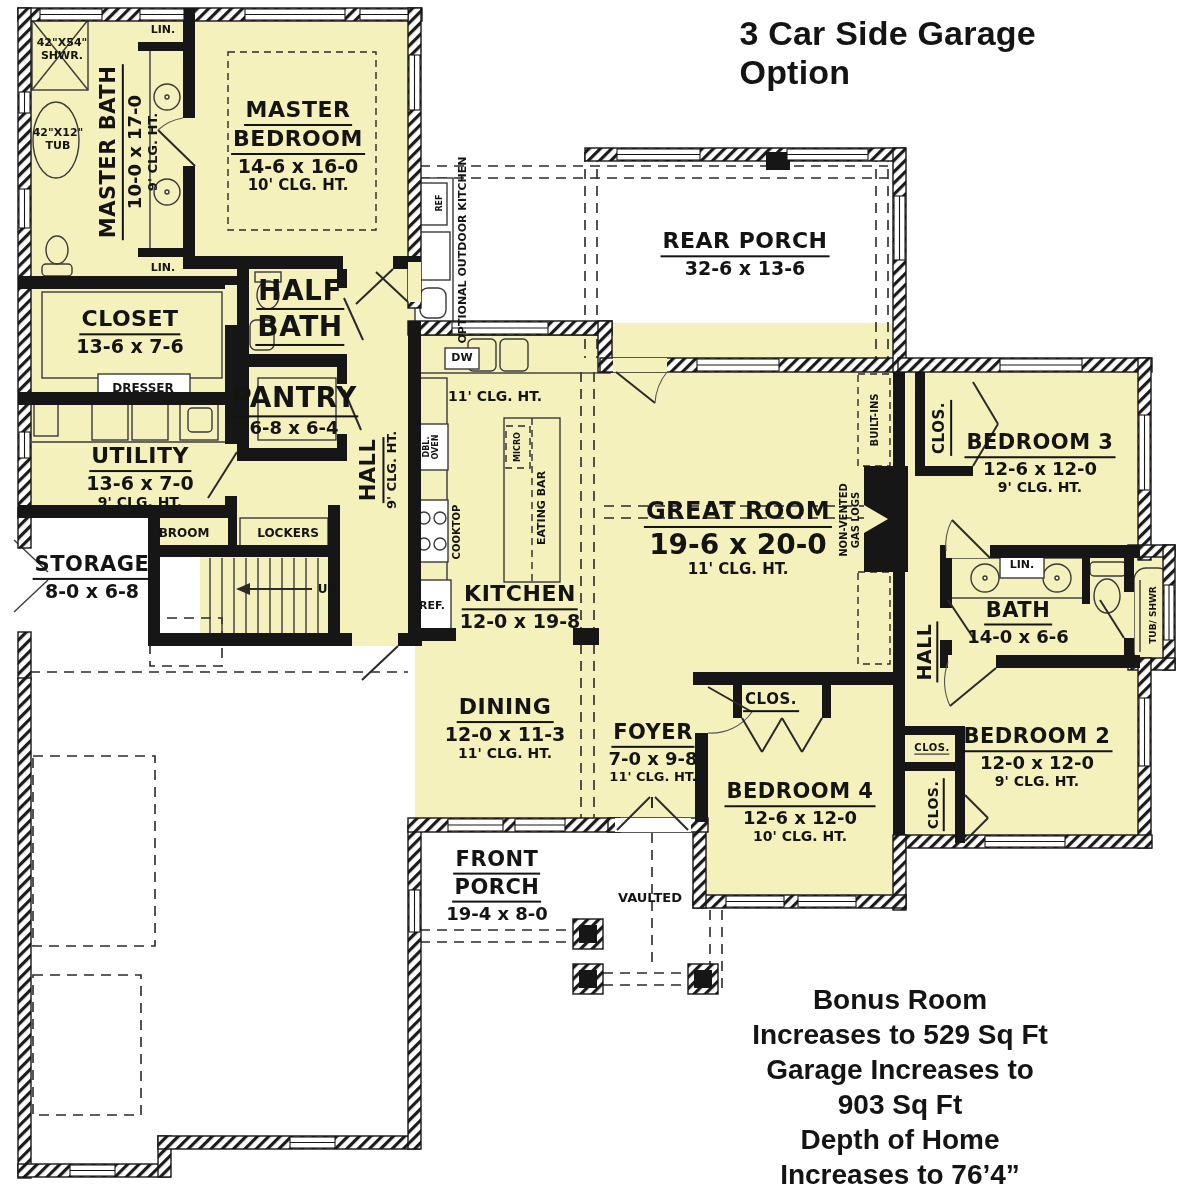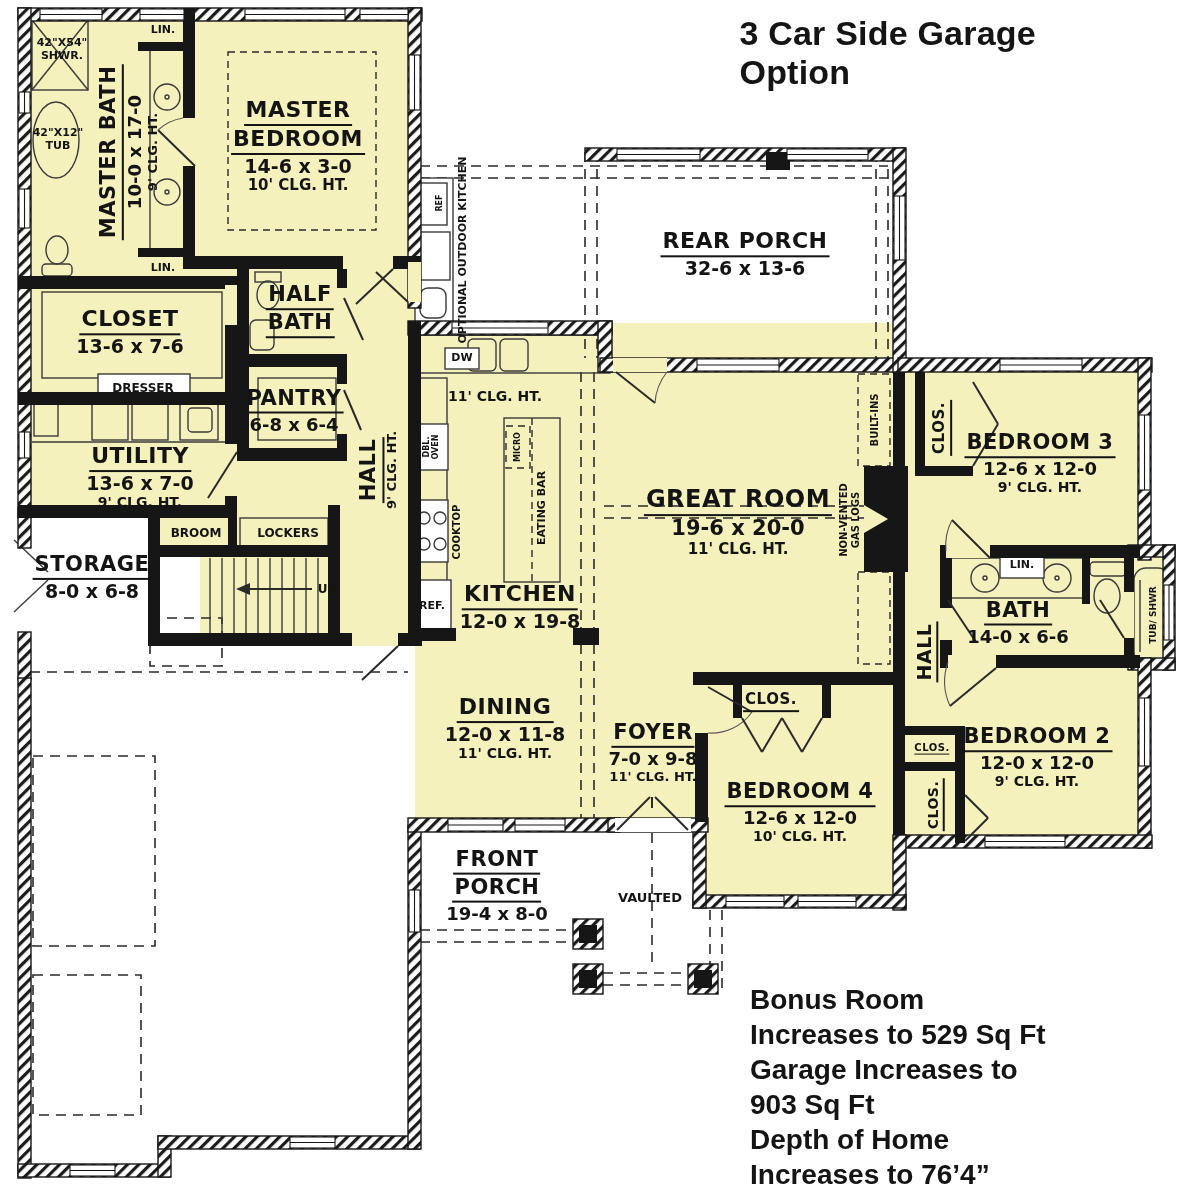--- a/index.html
+++ b/index.html
@@ -13,30 +13,30 @@
   .dash{fill:none;stroke:#2a2a2a;stroke-width:1.6;stroke-dasharray:10 7;}
   .dashf{fill:none;stroke:#2a2a2a;stroke-width:1.4;stroke-dasharray:7 5;}
   .leaf{fill:none;stroke:#2a2a2a;stroke-width:2;}
   .arc{fill:none;stroke:#555;stroke-width:1.1;}
   .win{fill:#fff;stroke:#161616;stroke-width:1.1;}
   .winl{stroke:#161616;stroke-width:1.1;}
   .lbl{position:absolute;transform:translate(-50%,-50%);text-align:center;white-space:nowrap;line-height:1.18;z-index:5;}
   .rot{transform:translate(-50%,-50%) rotate(-90deg);}
   .rname{font-weight:700;letter-spacing:.5px;border-bottom:2.5px solid #141414;padding:0 2px 1px;display:inline-block;}
   .plain{font-weight:700;letter-spacing:.5px;display:inline-block;}
-  .s24{font-size:24px;} .s22{font-size:22px;} .s21{font-size:21px;} .s20{font-size:21px;}
+  .s24{font-size:24px;} .s22{font-size:22px;} .s21{font-size:21px;} .s20{font-size:28px;}
   .s19{font-size:19px;font-weight:600;} .s18{font-size:18px;font-weight:600;}
   .s15{font-size:15px;font-weight:600;} .s14{font-size:14px;font-weight:600;}
   .s13{font-size:13px;font-weight:600;} .s12{font-size:12px;font-weight:600;}
   .s11{font-size:11px;font-weight:600;} .s10{font-size:10px;font-weight:600;}
   .s9{font-size:9px;font-weight:600;} .s8{font-size:8px;font-weight:600;}
   .title{position:absolute;left:893px;top:53px;transform:translate(-50%,-50%);
          font-family:"Liberation Sans",sans-serif;font-weight:700;font-size:34px;letter-spacing:.2px;}
   .notes{position:absolute;left:900px;top:1087px;transform:translate(-50%,-50%);
-         font-family:"Liberation Sans",sans-serif;font-weight:700;font-size:28px;line-height:1.25;}
+         font-family:"Liberation Sans",sans-serif;font-weight:700;font-size:28px;text-align:center;line-height:1.25;}
 </style>
 </head>
 <body>
 
 <div class="stage">
 
 <svg width="1200" height="1195" viewBox="0 0 1200 1195">
   <defs>
     <pattern id="hatch" patternUnits="userSpaceOnUse" width="8" height="8" patternTransform="rotate(45)">
       <rect width="8" height="8" fill="#ffffff"></rect>
@@ -355,21 +355,21 @@
 <div class="title">3 Car Side Garage Option</div>
 <div class="notes">
   <div>Bonus Room Increases to 529 Sq Ft</div>
   <div>Garage Increases to 903 Sq Ft</div>
   <div>Depth of Home Increases to 76’4”</div>
 </div>
 
 <div class="lbl" style="left:298px;top:146px">
   <div class="rname s22">MASTER</div><br>
   <div class="rname s22">BEDROOM</div>
-  <div class="s19">14-6 x 3-0</div>
+  <div class="s19">14-6 x 16-0</div>
   <div class="s15">10' CLG. HT.</div>
 </div>
 
 <div class="lbl rot" style="left:128px;top:152px">
   <div class="rname s21">MASTER BATH</div>
   <div class="s18">10-0 x 17-0</div>
   <div class="s13">9' CLG. HT.</div>
 </div>
 
 <div class="lbl" style="left:130px;top:332px">
@@ -404,25 +404,25 @@
 </div>
 
 <div class="lbl" style="left:520px;top:607px">
   <div class="rname s22">KITCHEN</div>
   <div class="s19">12-0 x 19-8</div>
 </div>
 <div class="lbl s14" style="left:495px;top:396px">11' CLG. HT.</div>
 
 <div class="lbl" style="left:505px;top:728px">
   <div class="rname s22">DINING</div>
-  <div class="s19">12-0 x 11-8</div>
+  <div class="s19">12-0 x 11-3</div>
   <div class="s14">11' CLG. HT.</div>
 </div>
 
-<div class="lbl" style="left:738px;top:522px">
+<div class="lbl" style="left:738px;top:538px">
   <div class="rname s24">GREAT ROOM</div>
   <div class="s20" style="font-weight:600">19-6 x 20-0</div>
   <div class="s15">11' CLG. HT.</div>
 </div>
 
 <div class="lbl" style="left:653px;top:752px">
   <div class="rname s21">FOYER</div>
   <div class="s18">7-0 x 9-8</div>
   <div class="s13">11' CLG. HT.</div>
 </div>
@@ -472,21 +472,21 @@
   <div>42"X54"</div>
   <div>SHWR.</div>
 </div>
 <div class="lbl s11" style="left:58px;top:140px">
   <div>42"X12"</div>
   <div>TUB</div>
 </div>
 <div class="lbl s11" style="left:163px;top:30px">LIN.</div>
 <div class="lbl s11" style="left:163px;top:268px">LIN.</div>
 <div class="lbl s12" style="left:143px;top:388px">DRESSER</div>
-<div class="lbl s12" style="left:196px;top:533px">BROOM</div>
+<div class="lbl s12" style="left:184px;top:533px">BROOM</div>
 <div class="lbl s12" style="left:288px;top:533px">LOCKERS</div>
 <div class="lbl s12" style="left:327px;top:589px">UP</div>
 <div class="lbl s11" style="left:462px;top:358px">DW</div>
 <div class="lbl s11" style="left:432px;top:606px">REF.</div>
 <div class="lbl rot s8" style="left:431px;top:447px">
   <div>DBL.</div>
   <div>OVEN</div>
 </div>
 <div class="lbl rot s10" style="left:457px;top:532px">COOKTOP</div>
 <div class="lbl rot s8" style="left:518px;top:447px">MICRO</div>

